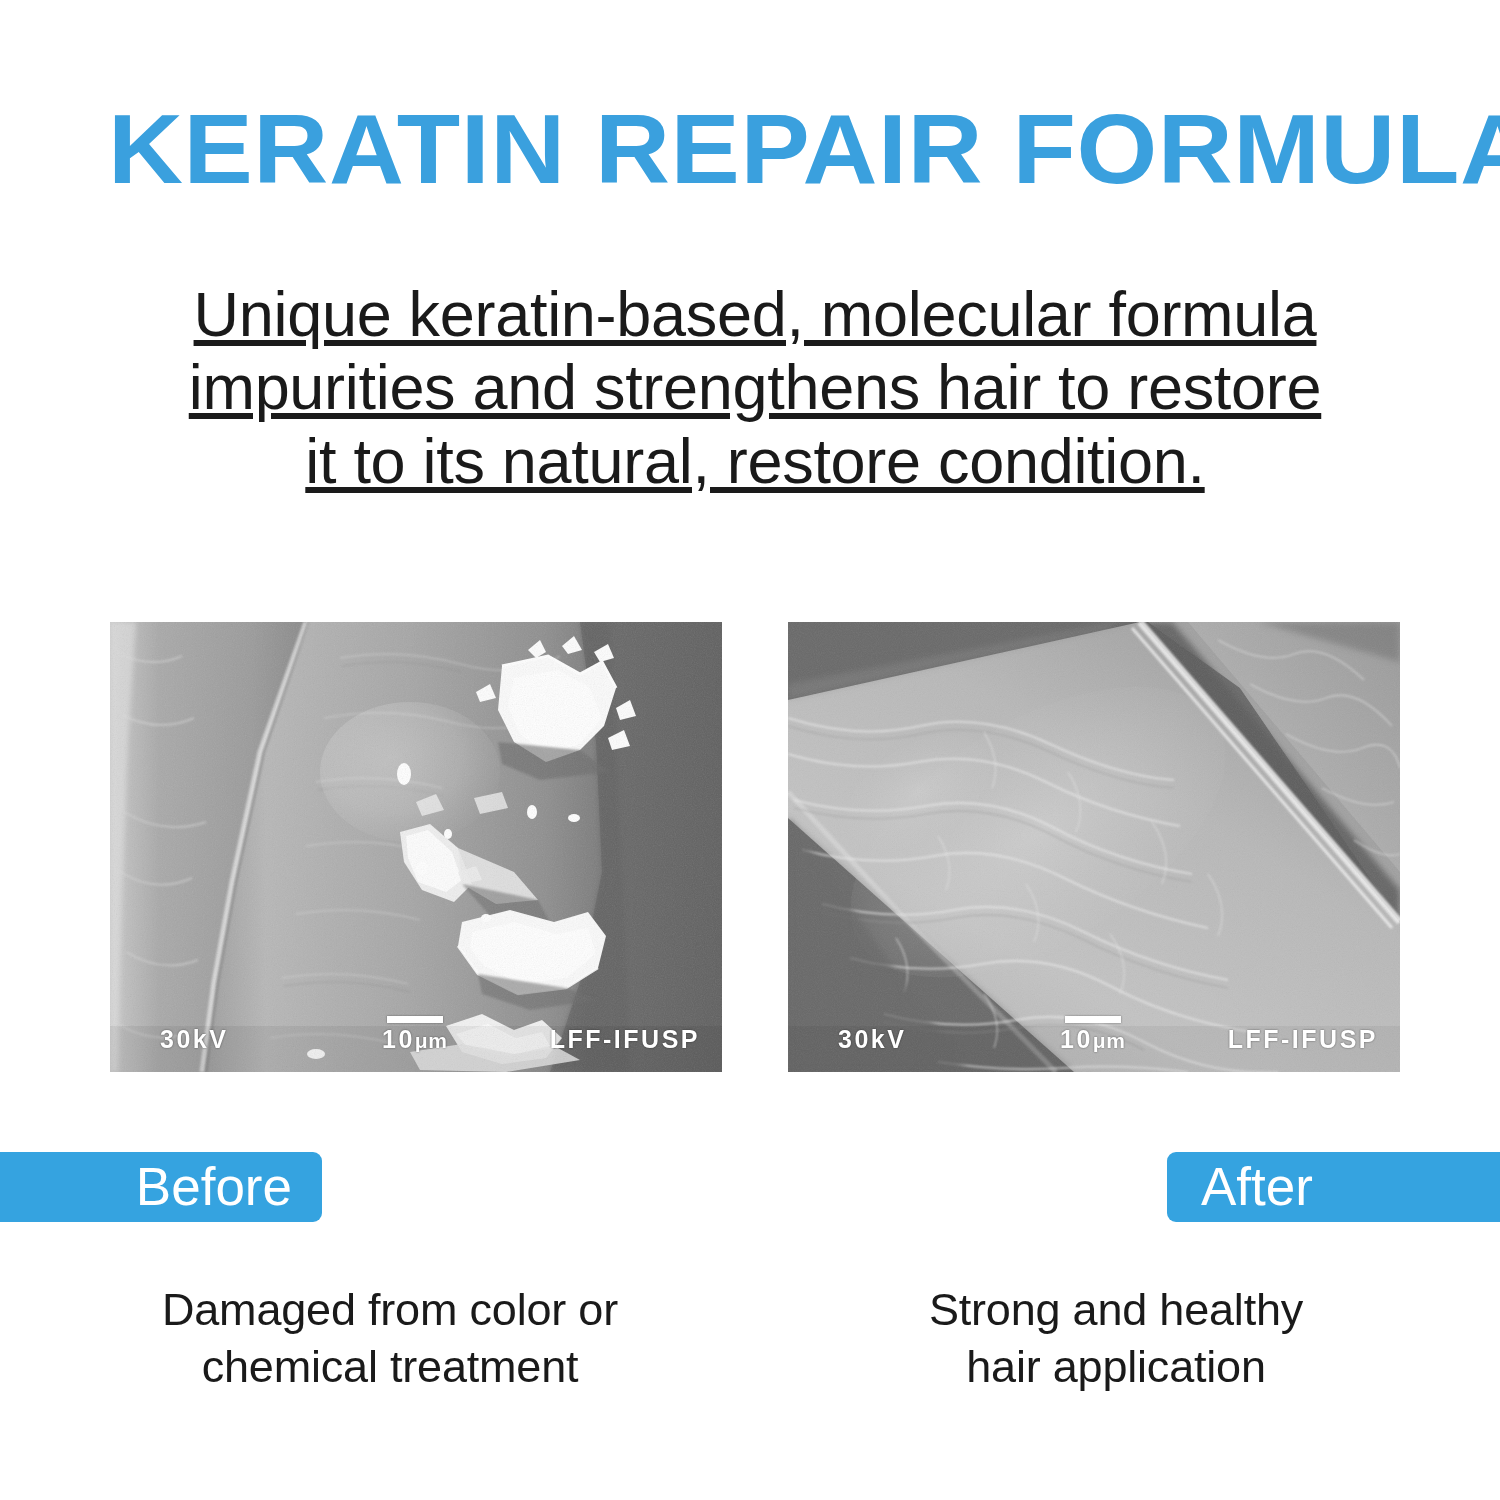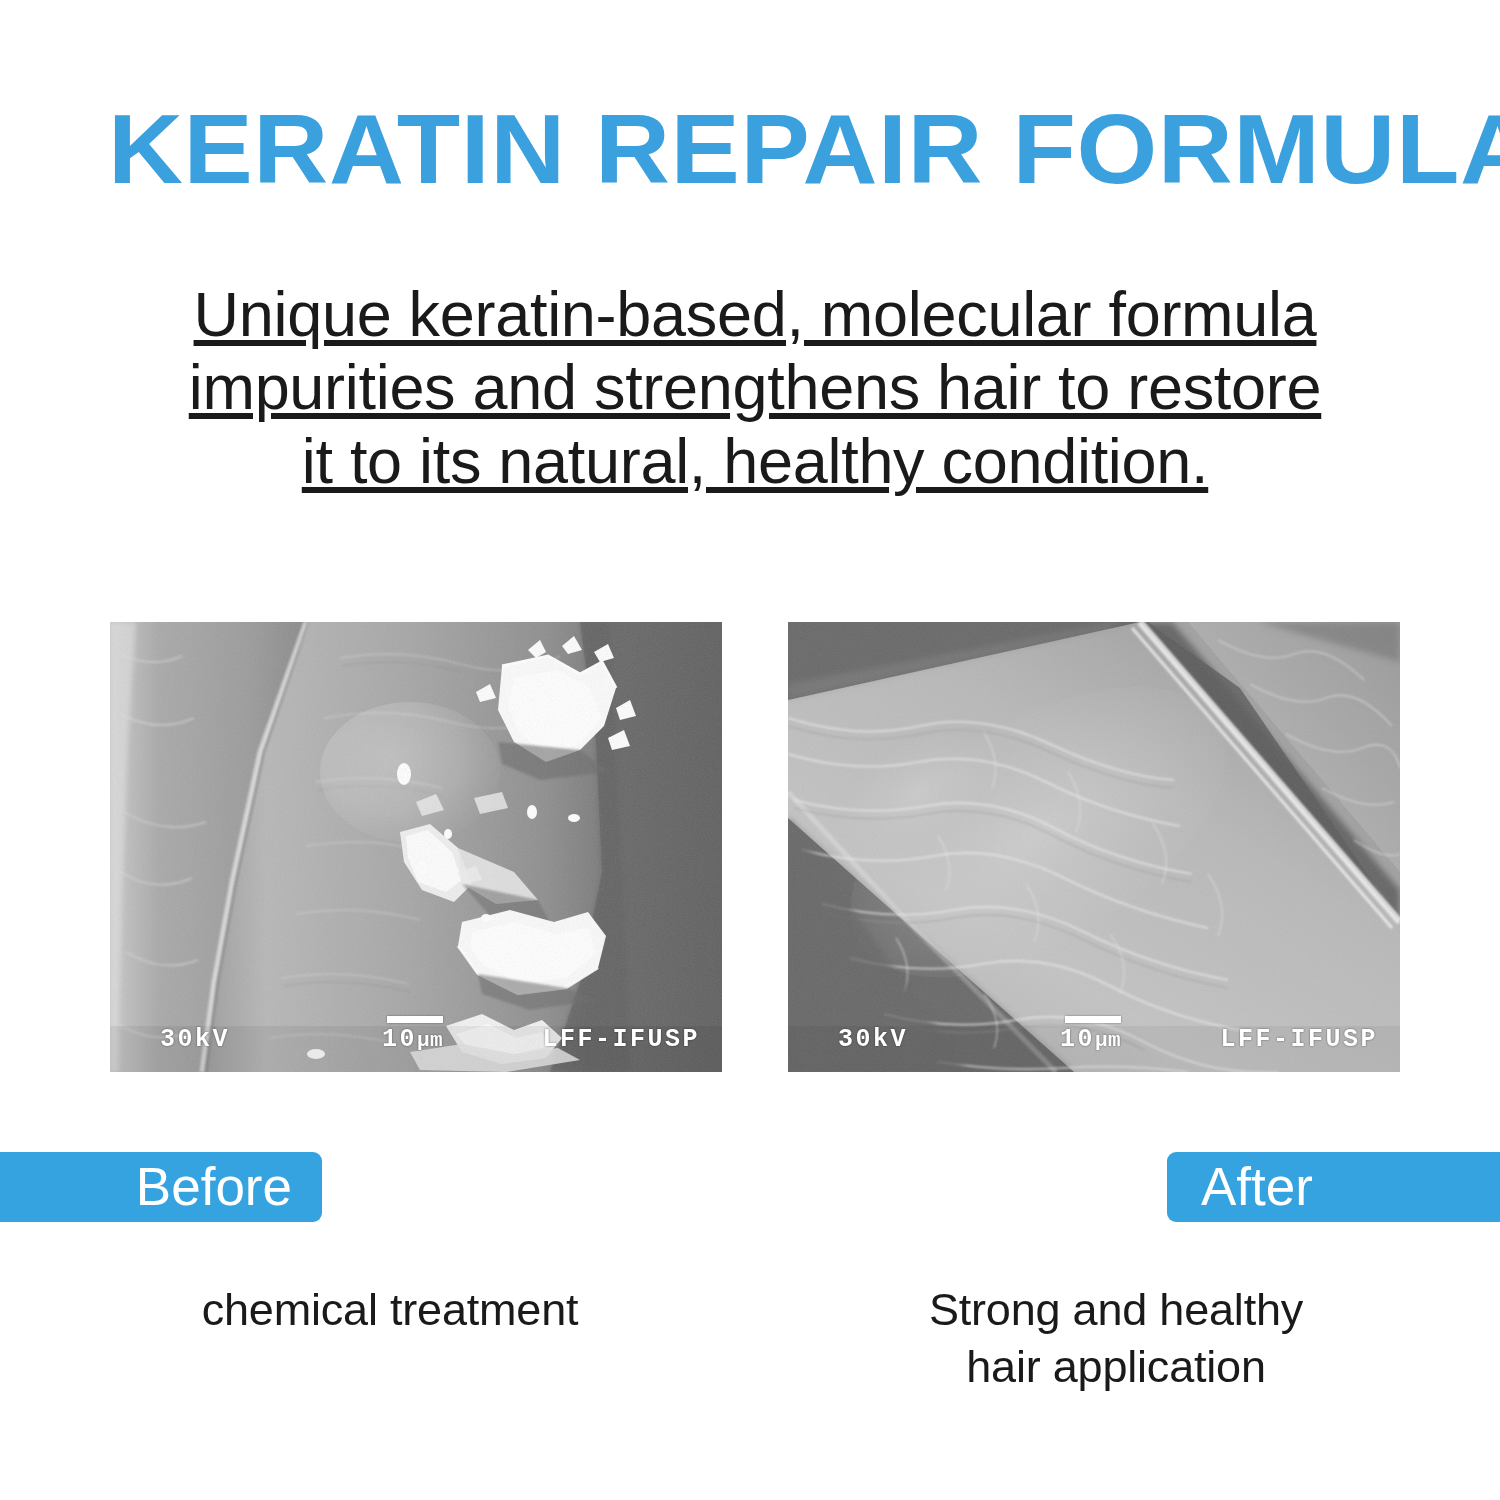--- a/index.html
+++ b/index.html
@@ -71,21 +71,21 @@
     position: absolute;
     bottom: 18px;
     left: 0;
     width: 100%;
     height: 40px;
     pointer-events: none;
   }
   .sem-overlay .ov {
     position: absolute;
     color: #ffffff;
-    font-family: Liberation Mono, monospace;
+    font-family: Liberation Sans, sans-serif;
     font-size: 25px;
     font-weight: bold;
     letter-spacing: 2.5px;
     text-shadow: 0 0 2px rgba(0,0,0,0.55);
     white-space: nowrap;
   }
   .ov-kv    { left: 50px;  bottom: 0; }
   .ov-scale { left: 272px; bottom: 0; }
   .ov-lab   { right: 22px; bottom: 0; }
   .ov-scale .mu { font-size: 21px; letter-spacing: 0.5px; }
@@ -145,21 +145,21 @@
   .caption .cap-line { display: block; white-space: nowrap; }
 </style>
 </head>
 <body>
 
 <div id="page-title">KERATIN REPAIR FORMULA</div>
 
 <div id="description">
   <span class="desc-line">Unique keratin-based, molecular formula</span>
   <span class="desc-line">impurities and strengthens hair to restore</span>
-  <span class="desc-line">it to its natural, healthy condition.</span>
+  <span class="desc-line">it to its natural, restore condition.</span>
 </div>
 
 <div class="sem-panel" id="sem-panel-before">
   <svg viewBox="0 0 612 450" preserveAspectRatio="none">
     <defs>
       <linearGradient id="bgB" x1="0" y1="0" x2="1" y2="0">
         <stop offset="0" stop-color="#8d8d8d"></stop>
         <stop offset="0.70" stop-color="#7d7d7d"></stop>
         <stop offset="0.78" stop-color="#6a6a6a"></stop>
         <stop offset="1" stop-color="#606060"></stop>
@@ -401,19 +401,20 @@
     <span class="ov ov-scale"><span>10</span><span class="mu">μm</span></span>
     <span class="ov ov-lab">LFF-IFUSP</span>
   </div>
 </div>
 
 <div class="banner" id="banner-before">Before</div>
 
 <div class="banner" id="banner-after">After</div>
 
 <div class="caption" id="caption-before">
+  <span class="cap-line">Damaged from color or</span>
   <span class="cap-line">chemical treatment</span>
 </div>
 
 <div class="caption" id="caption-after">
   <span class="cap-line">Strong and healthy</span>
   <span class="cap-line">hair application</span>
 </div>
 
 </body></html>

